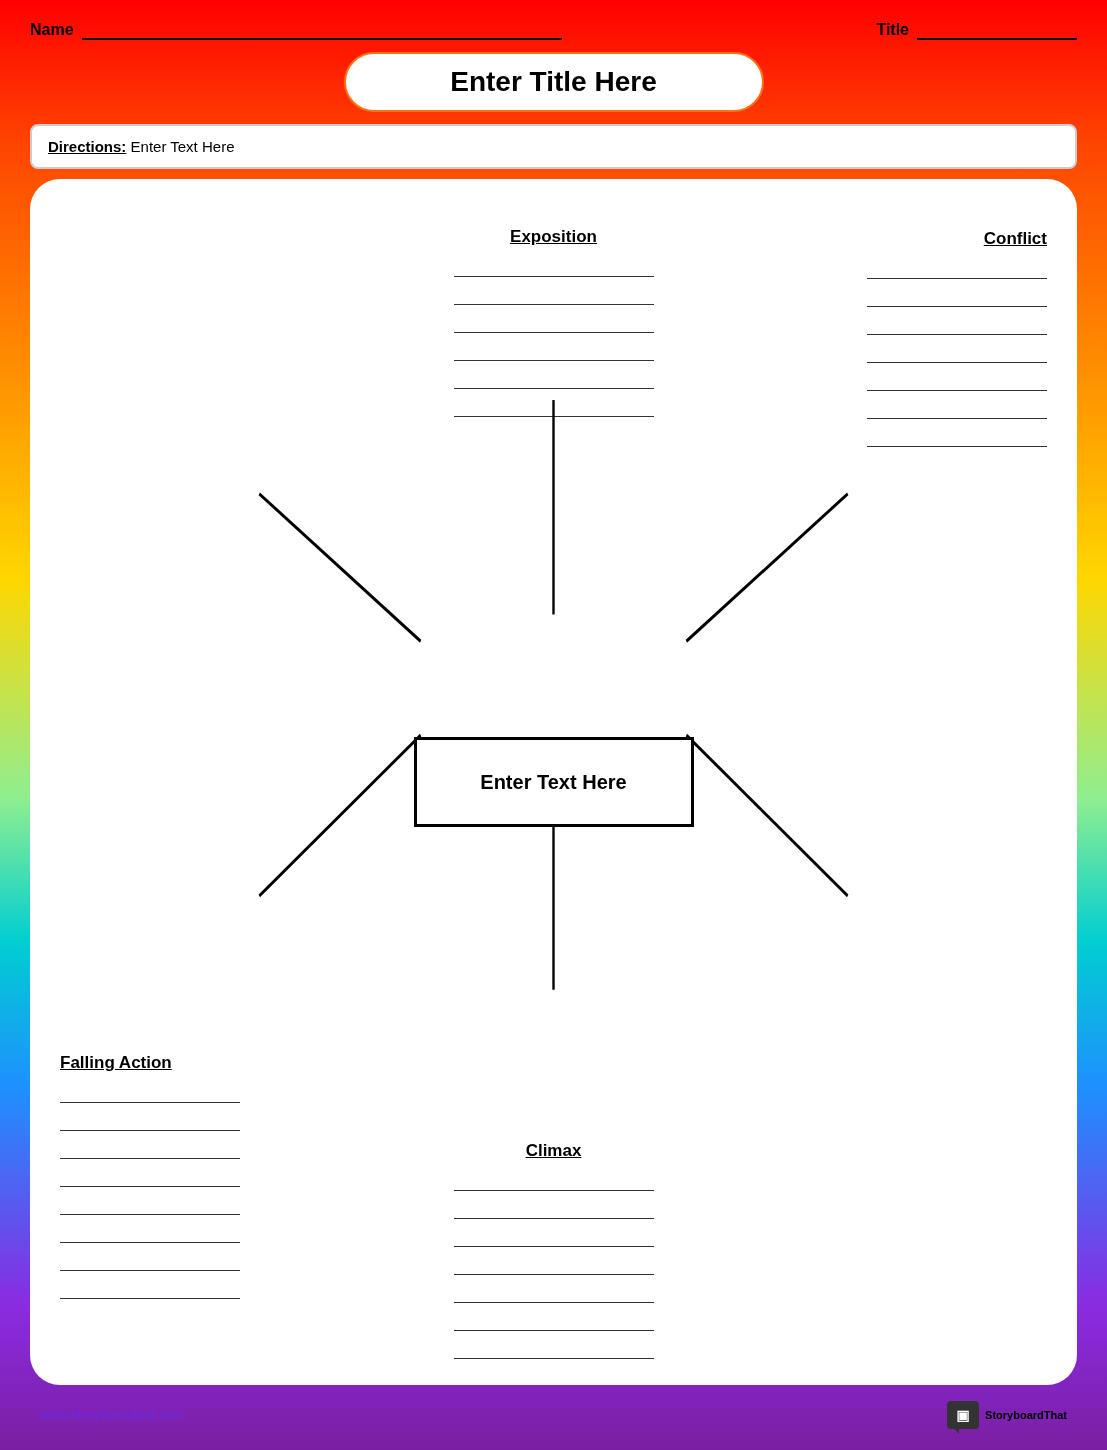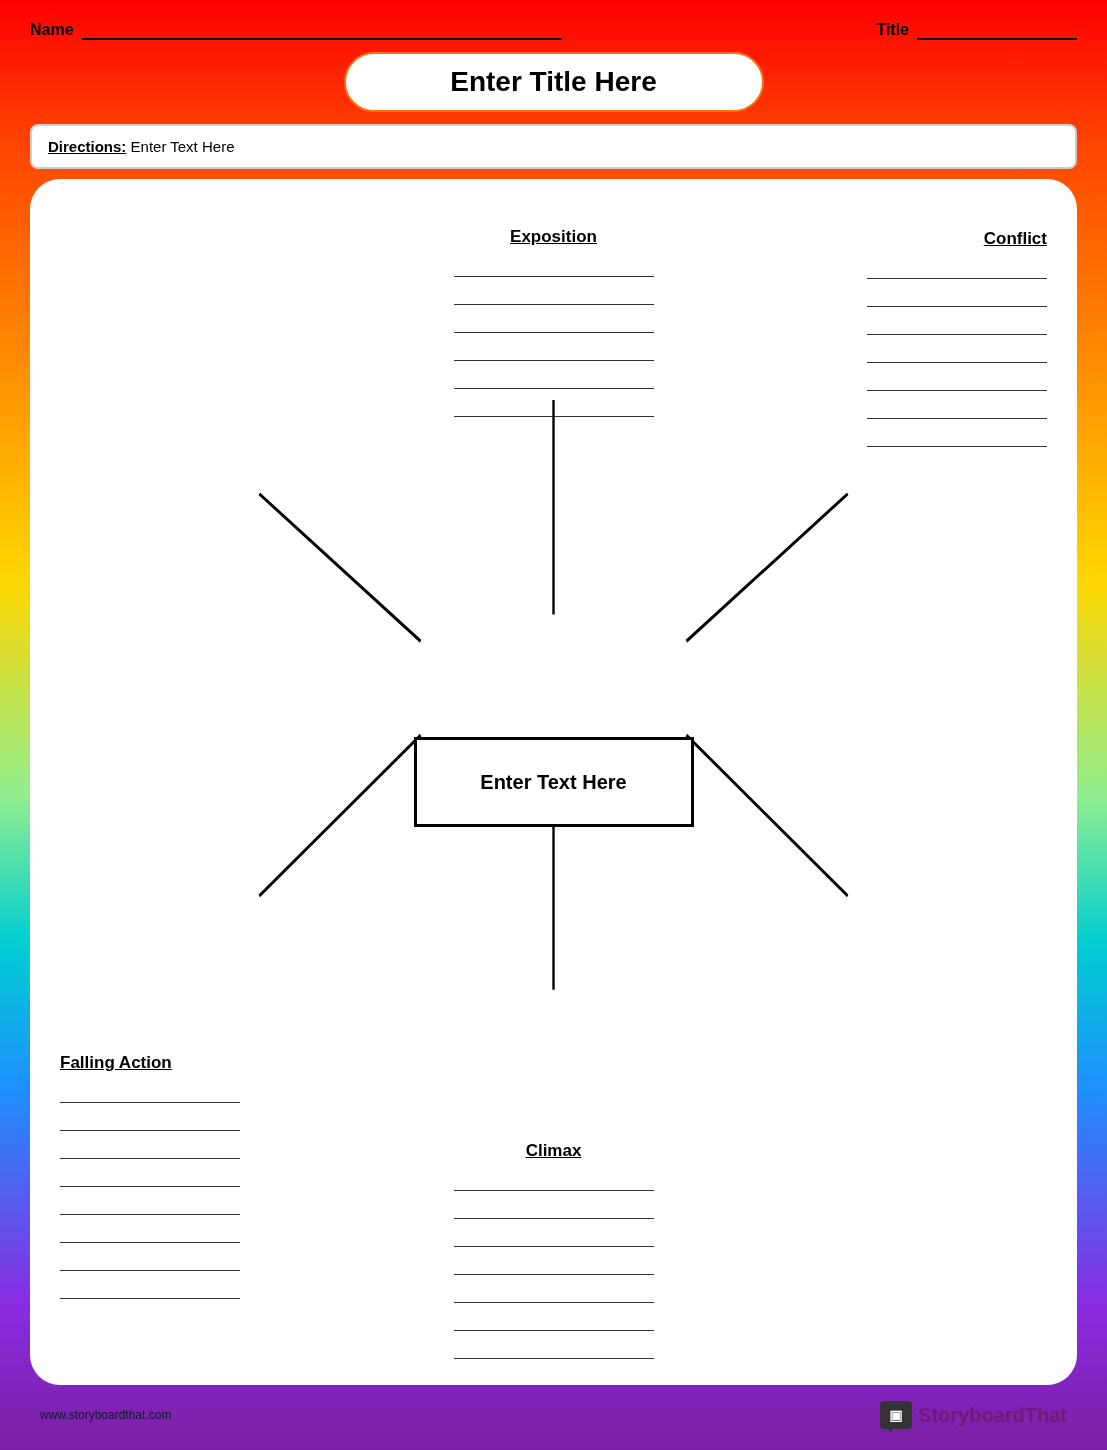--- a/index.html
+++ b/index.html
@@ -210,22 +210,22 @@
       height: 50px;
       display: flex;
       align-items: center;
       justify-content: space-between;
       padding: 0 10px;
       margin-top: 5px;
     }
 
     .footer-left {
       font-size: 12px;
-      color: #0f172a;
-      font-weight: normal;
+      color: #6d28d9;
+      font-weight: bold;
     }
 
     .footer-right {
       display: flex;
       align-items: center;
       gap: 6px;
       font-size: 16px;
       font-weight: bold;
     }
 
@@ -351,16 +351,16 @@
 
     </div>
   </div>
 
   <div class="footer">
     <span class="footer-left">www.storyboardthat.com</span>
     <div class="footer-right">
       <div class="storyboard-icon">
         <span style="font-size:14px;">▣</span>
       </div>
-      <span style="font-size:20px; color:#701a75;">StoryboardThat</span>
+      <span style="font-size:11px; color:#000000;">StoryboardThat</span>
     </div>
   </div>
 </div>
 
 </body></html>

